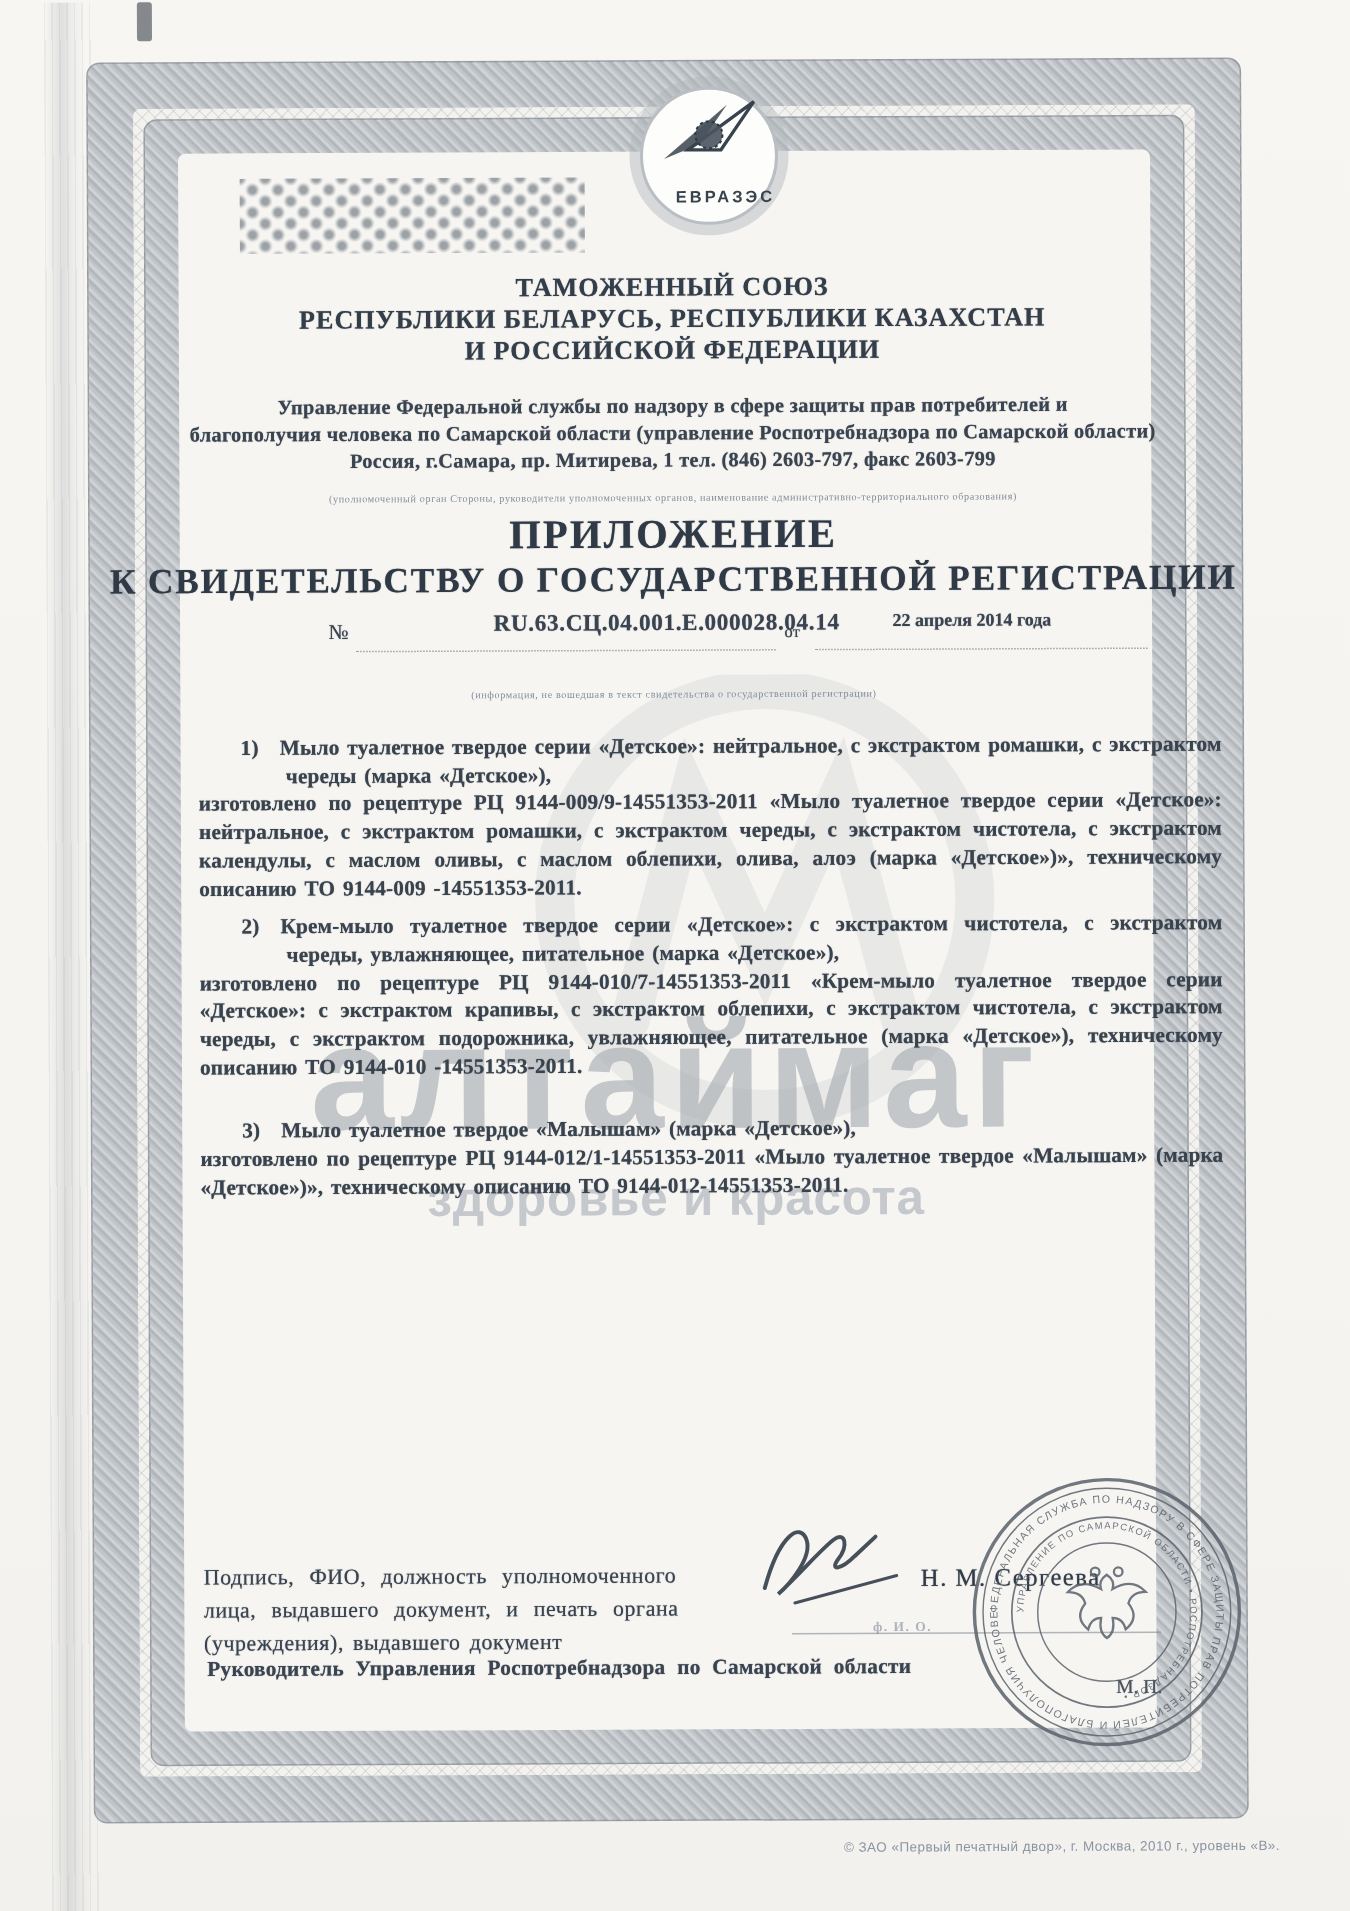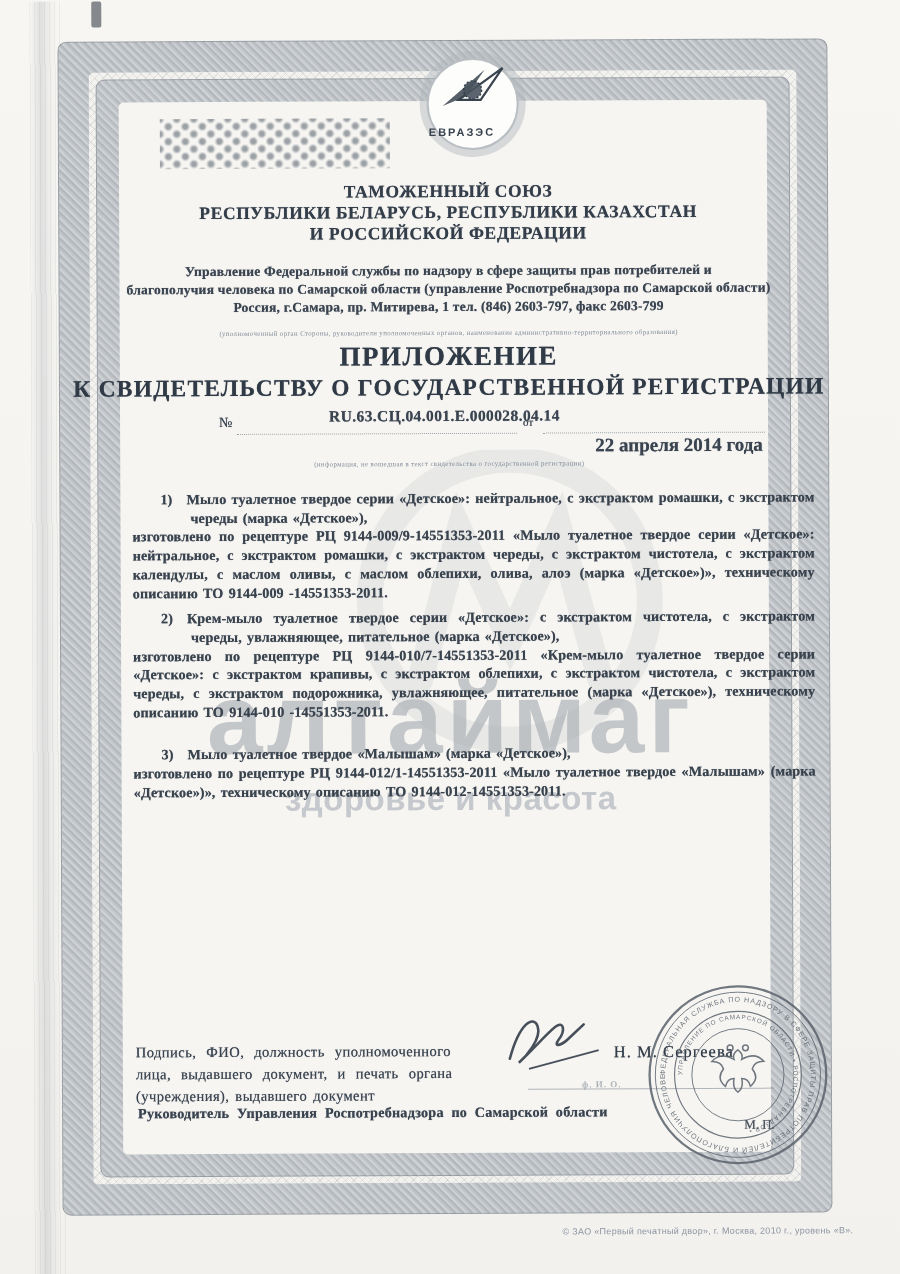--- a/index.html
+++ b/index.html
@@ -30,21 +30,21 @@
 
   .rosette{position:absolute;left:162px;top:118px;width:230px;height:50px;opacity:.8;
     background-image:
       radial-gradient(circle,#868d94 2.2px,rgba(134,141,148,.45) 3.6px,transparent 5px),
       radial-gradient(circle,#868d94 2.2px,rgba(134,141,148,.45) 3.6px,transparent 5px);
     background-size:17px 15px,17px 15px;background-position:0 0,8.5px 7.5px;}
 
   
   .logo{position:absolute;left:429px;top:58px;width:88px;height:88px;border-radius:50%;
     background:#fdfdfc;border:2px solid #b9bec3;box-shadow:0 0 0 7px rgba(176,182,187,.45);
-    display:flex;flex-direction:column;align-items:flex-start;justify-content:flex-end;}
+    display:flex;flex-direction:column;align-items:flex-end;justify-content:flex-end;}
   .logo svg{position:absolute;top:6px;left:8px;}
   .logo-text{position:relative;font-family:"Liberation Sans",sans-serif;font-weight:700;
     font-size:11px;letter-spacing:2px;color:#39434e;margin-bottom:10px;}
 
   
   .wm-emblem{position:absolute;left:310px;top:450px;opacity:.12;z-index:1;}
   .wm-brand{position:absolute;left:50%;transform:translateX(-50%);top:668px;z-index:1;
     font-family:"Liberation Sans",sans-serif;font-weight:700;font-size:100px;line-height:1;
     letter-spacing:4px;color:#a4a9b0;opacity:.6;white-space:nowrap;}
   .wm-tagline{position:absolute;left:0;right:0;top:780px;text-align:center;z-index:1;
@@ -56,21 +56,21 @@
   .center{left:0;right:0;text-align:center;}
   .union{top:181px;font-weight:700;font-size:17.5px;line-height:21px;letter-spacing:.6px;color:#333e4a;}
   .agency{top:262px;font-weight:700;font-size:13.6px;line-height:17.5px;letter-spacing:.2px;}
   .cap{font-size:6.8px;color:#828d99;letter-spacing:.4px;text-shadow:none;font-weight:400;}
   .cap1{top:329px;}
   .title1{top:341px;font-weight:700;font-size:27px;letter-spacing:1.5px;color:#2f3a46;}
   .title2{top:374px;font-weight:700;font-size:23.5px;letter-spacing:1.2px;color:#2f3a46;}
   .no-label{left:220px;top:414px;font-size:14px;}
   .reg-no{left:330px;top:407px;font-weight:700;font-size:15.5px;letter-spacing:.4px;}
   .ot-label{left:524px;top:416px;font-size:11px;}
-  .reg-date{left:596px;top:407px;font-weight:700;font-size:19px;margin-top:28px;}
+  .reg-date{left:596px;top:407px;font-weight:700;font-size:12px;}
   .uline{position:absolute;z-index:2;border-bottom:1px dotted #9aa1a8;height:0;}
   .uline1{left:238px;top:433px;width:280px;}
   .uline2{left:544px;top:433px;width:222px;}
   .cap2{top:460px;}
 
   .items{position:absolute;left:133px;top:489px;width:682px;z-index:2;
     font-size:14.2px;font-weight:600;line-height:18.7px;letter-spacing:.1px;
     word-spacing:1.5px;text-align:justify;color:#39434e;text-shadow:0 0 .7px rgba(57,67,79,.75);}
   .item-head{padding-left:58px;text-indent:-30px;}
   .marker{margin-right:14px;}

